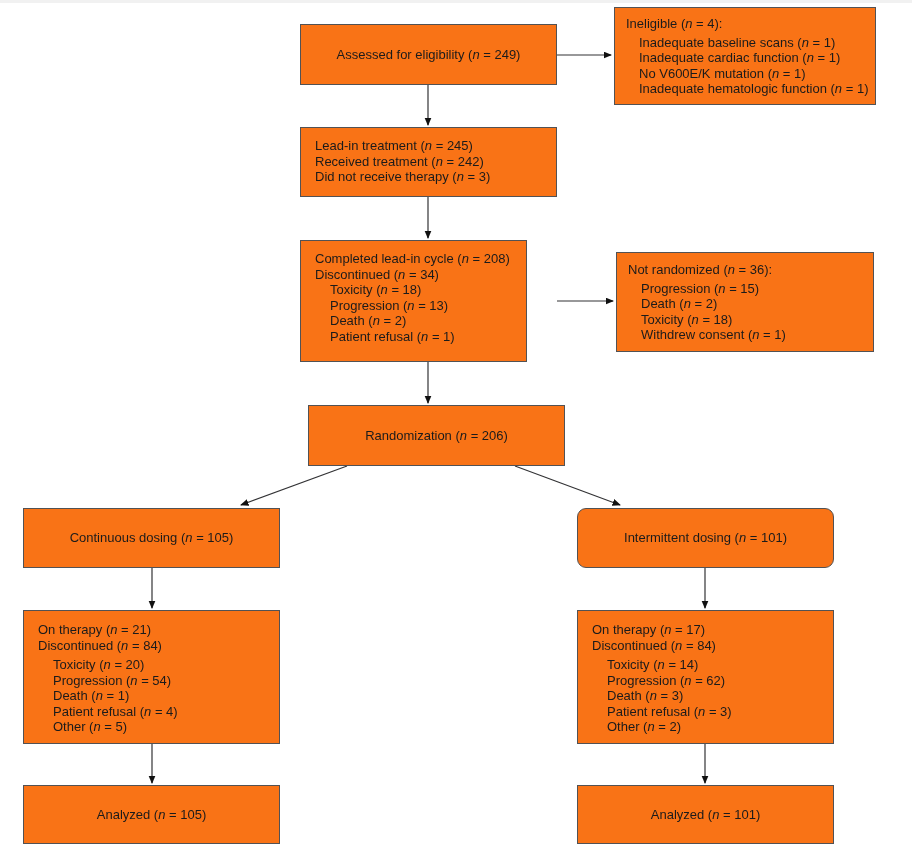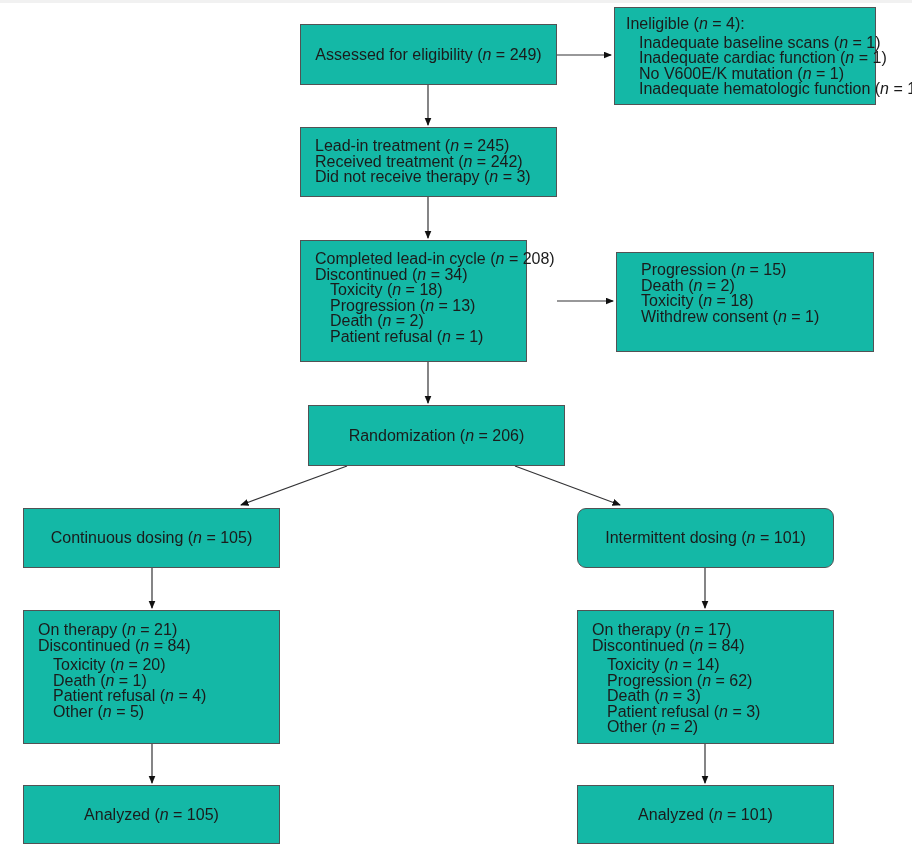--- a/index.html
+++ b/index.html
@@ -6,22 +6,22 @@
   .canvas {
     position:relative; width:912px; height:857px; background:#ffffff;
     font-family:"Liberation Sans", sans-serif; color:#1b1b1b; overflow:hidden;
   }
   .page-top-edge {
     position:absolute; left:0; top:0; width:912px; height:3px; background:#f1f1f1;
   }
   svg.connectors { position:absolute; left:0; top:0; width:912px; height:857px; }
   svg.connectors line { stroke:#333335; stroke-width:1.2; }
   .box {
-    position:absolute; box-sizing:border-box; background:#14b8a6;
-    border:1.5px solid #525254; font-size:16px; line-height:15.5px;
+    position:absolute; box-sizing:border-box; background:#f97316;
+    border:1.5px solid #525254; font-size:13px; line-height:15.5px;
   }
   .box.center { display:flex; align-items:center; justify-content:center; text-align:center; }
   .box.list  { padding:10px 6px 0 14px; }
   .box.list.pl11 { padding-left:11px; }
   .line { white-space:nowrap; }
   .line.indent   { margin-left:15px; }
   .line.indent-sm{ margin-left:13px; }
   .line.hdr      { margin-bottom:3px; }
   .line.gap      { margin-top:4px; }
   .line i { font-style:italic; }
@@ -73,20 +73,21 @@
   <div class="box list" style="left:300px; top:240px; width:227px; height:122px;">
     <div class="line">Completed lead-in cycle (<i>n</i> = 208)</div>
     <div class="line">Discontinued (<i>n</i> = 34)</div>
     <div class="line indent">Toxicity (<i>n</i> = 18)</div>
     <div class="line indent">Progression (<i>n</i> = 13)</div>
     <div class="line indent">Death (<i>n</i> = 2)</div>
     <div class="line indent">Patient refusal (<i>n</i> = 1)</div>
   </div>
 
   <div class="box list pl11" style="left:616px; top:252px; width:258px; height:100px; padding-top:9px;">
+    <div class="line hdr">Not randomized (<i>n</i> = 36):</div>
     <div class="line indent-sm">Progression (<i>n</i> = 15)</div>
     <div class="line indent-sm">Death (<i>n</i> = 2)</div>
     <div class="line indent-sm">Toxicity (<i>n</i> = 18)</div>
     <div class="line indent-sm">Withdrew consent (<i>n</i> = 1)</div>
   </div>
 
   <div class="box center" style="left:308px; top:405px; width:257px; height:61px;">
     <div class="line">Randomization (<i>n</i> = 206)</div>
   </div>
 
@@ -95,20 +96,21 @@
   </div>
 
   <div class="box center" style="left:577px; top:508px; width:257px; height:60px;border-radius:9px;">
     <div class="line">Intermittent dosing (<i>n</i> = 101)</div>
   </div>
 
   <div class="box list" style="left:23px; top:610px; width:257px; height:134px; padding-top:11px;">
     <div class="line">On therapy (<i>n</i> = 21)</div>
     <div class="line">Discontinued (<i>n</i> = 84)</div>
     <div class="line indent gap">Toxicity (<i>n</i> = 20)</div>
+    <div class="line indent">Progression (<i>n</i> = 54)</div>
     <div class="line indent">Death (<i>n</i> = 1)</div>
     <div class="line indent">Patient refusal (<i>n</i> = 4)</div>
     <div class="line indent">Other (<i>n</i> = 5)</div>
   </div>
 
   <div class="box list" style="left:577px; top:610px; width:257px; height:134px; padding-top:11px;">
     <div class="line">On therapy (<i>n</i> = 17)</div>
     <div class="line">Discontinued (<i>n</i> = 84)</div>
     <div class="line indent gap">Toxicity (<i>n</i> = 14)</div>
     <div class="line indent">Progression (<i>n</i> = 62)</div>

